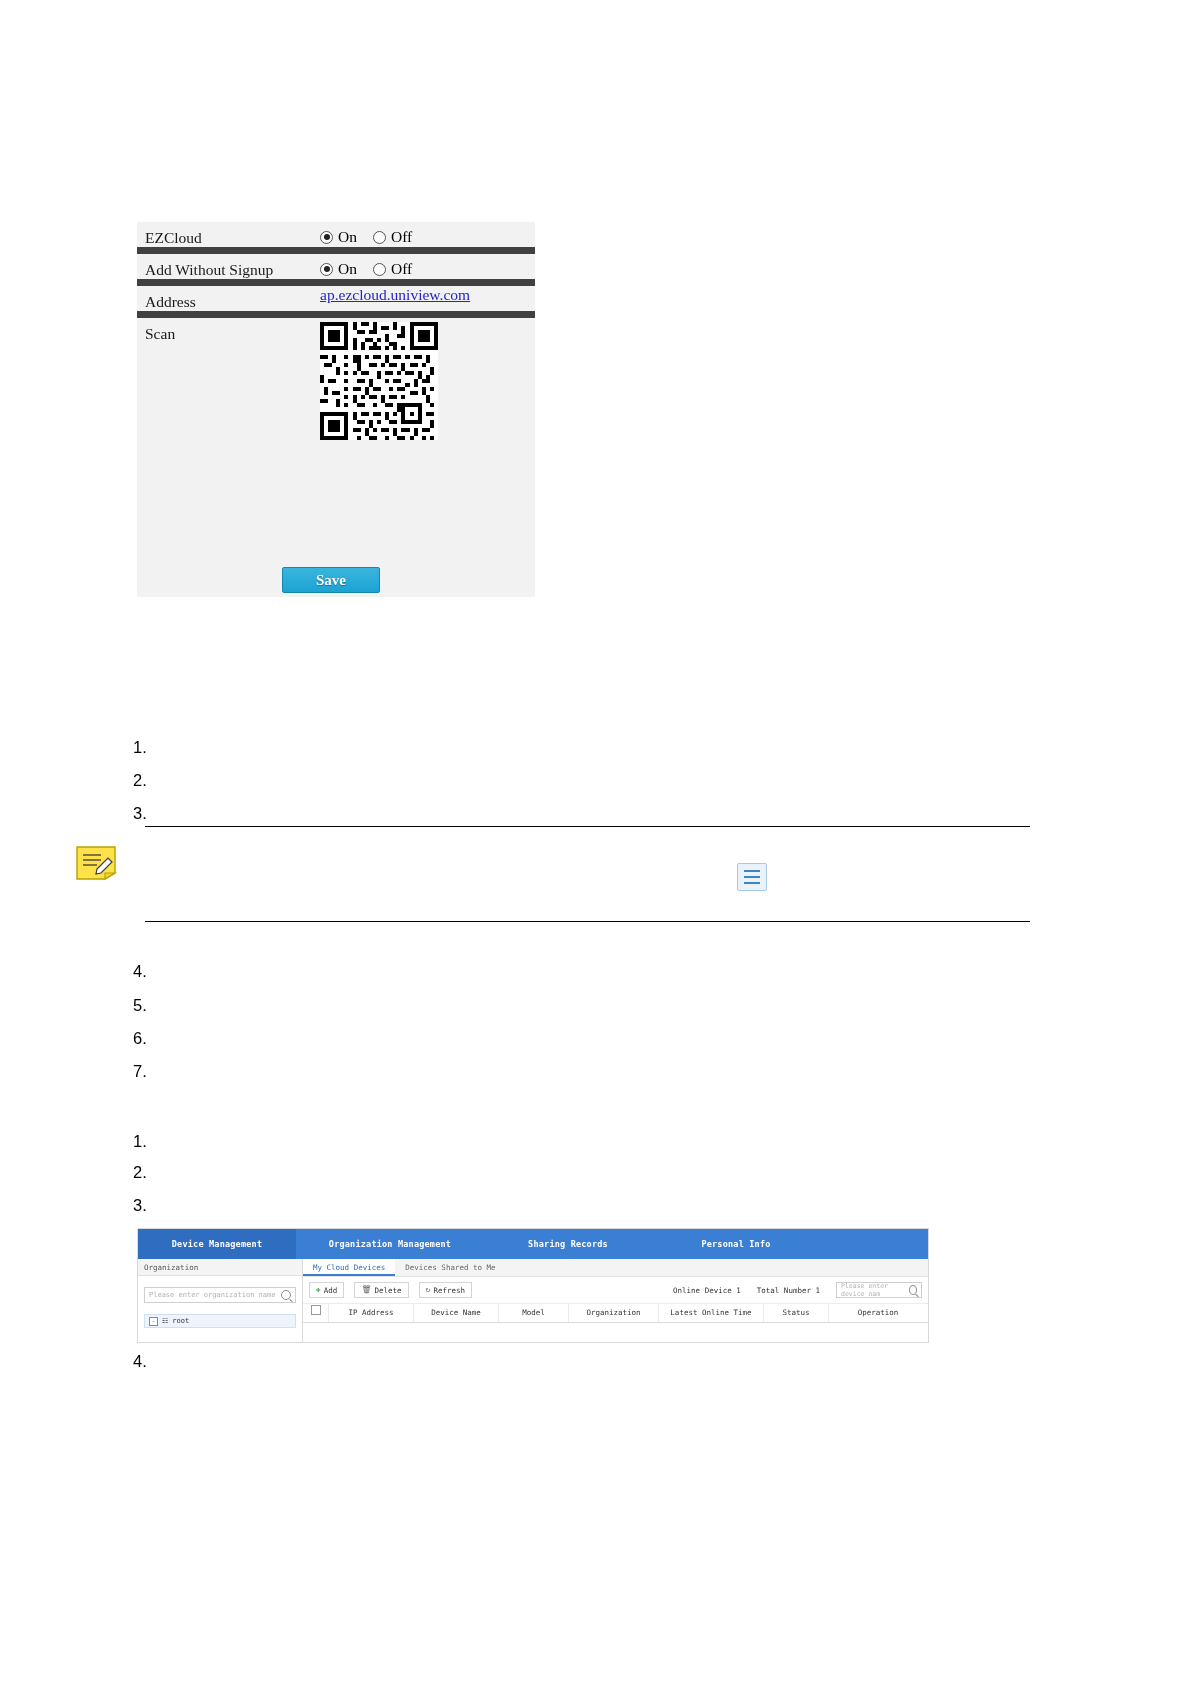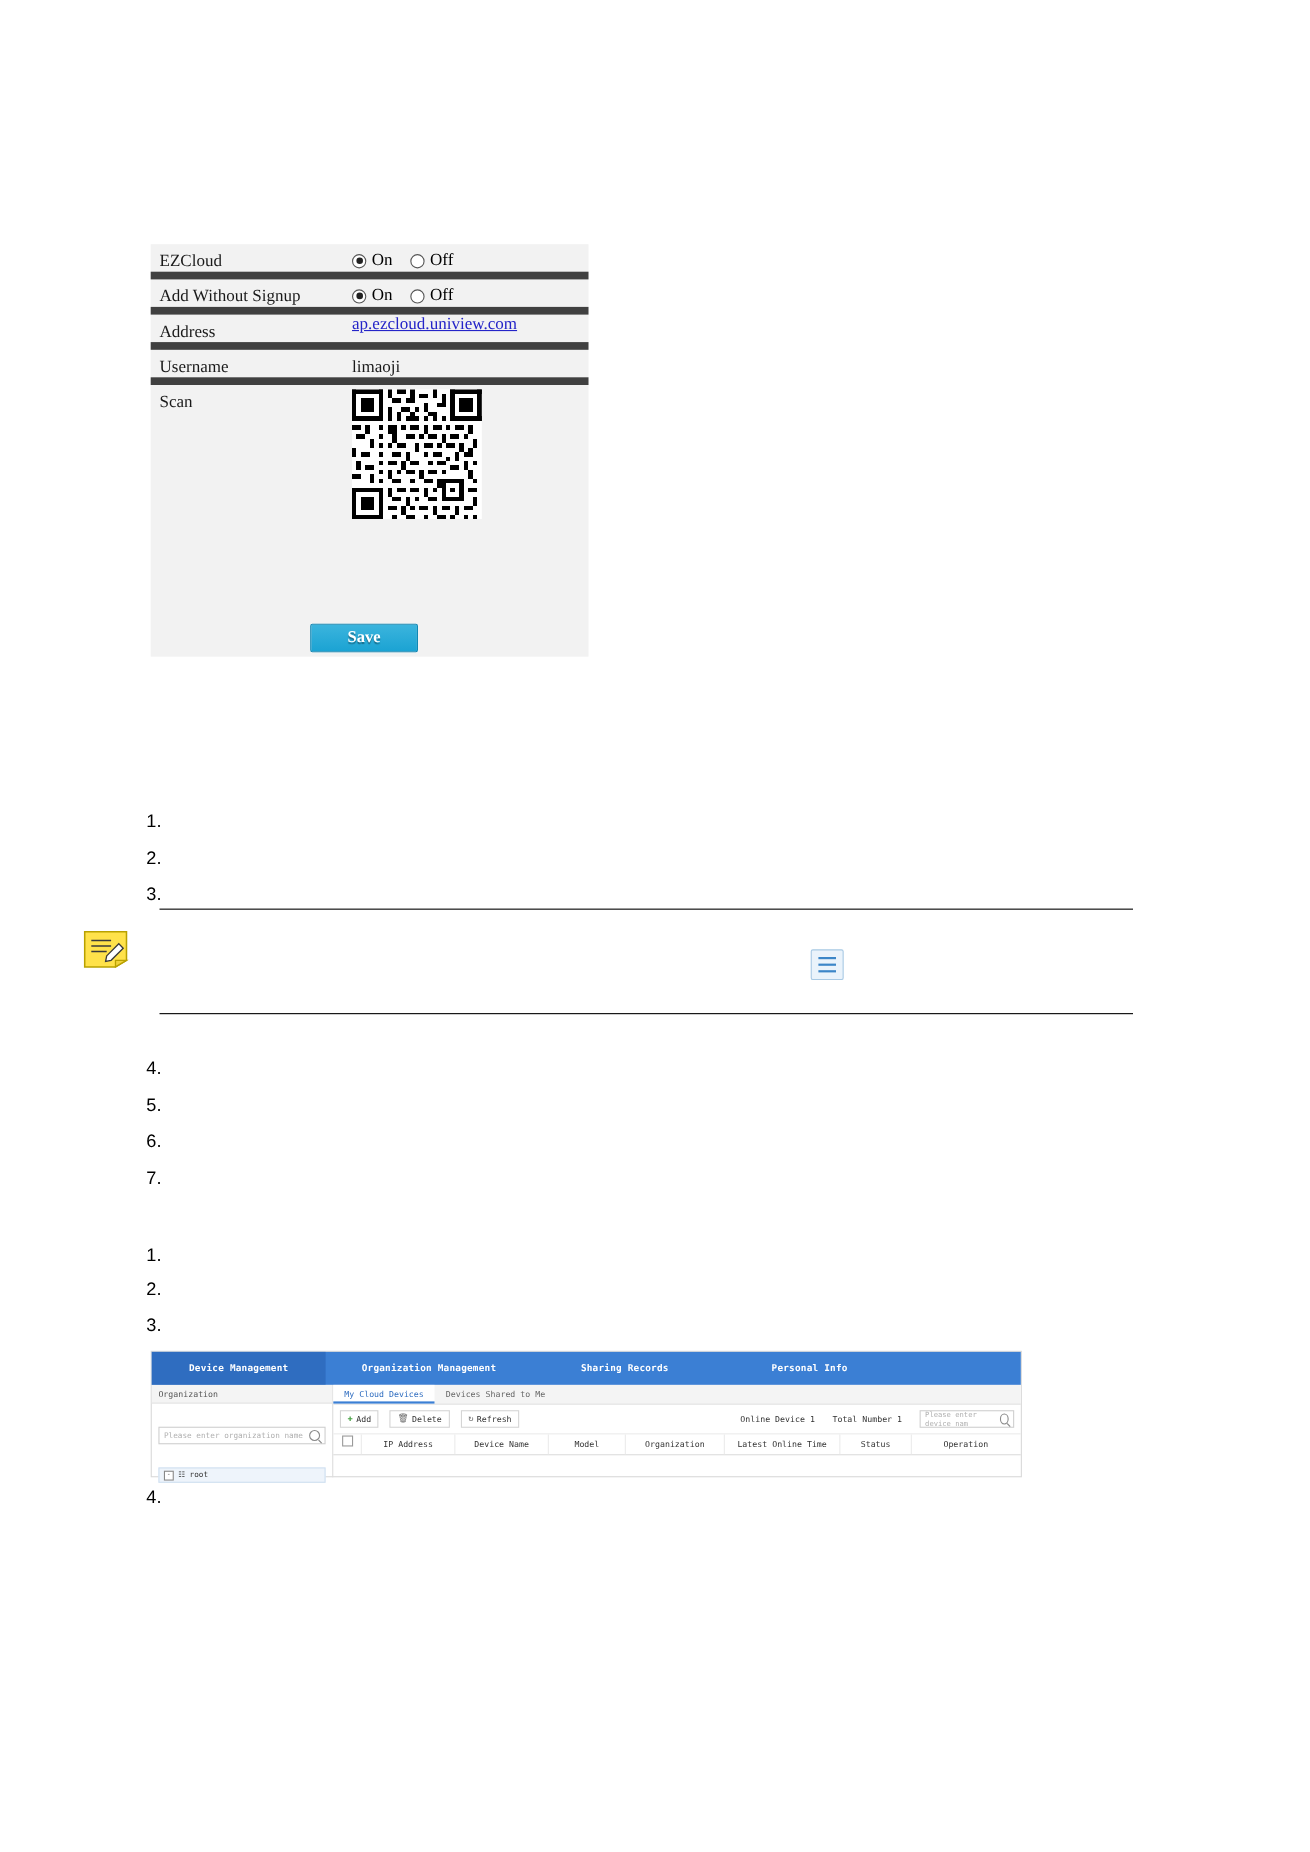--- a/index.html
+++ b/index.html
@@ -187,21 +187,21 @@
   .org-header {
     height: 17px;
     background: #f4f4f4;
     border-bottom: 1px solid #e3e3e3;
     font-size: 7.5px;
     color: #555;
     padding: 4px 0 0 6px;
     box-sizing: border-box;
   }
   .org-search {
-    margin: 21px 6px;
+    margin: 11px 6px;
     height: 16px;
     border: 1px solid #cfcfcf;
     background: #fff;
     display: flex;
     align-items: center;
     padding: 0 4px;
     box-sizing: border-box;
     justify-content: space-between;
   }
   .org-search span {
@@ -360,24 +360,20 @@
     </div>
   </div>
 
   <div class="ez-row">
     <div class="ez-label">Address</div>
     <a class="ez-link" href="#">ap.ezcloud.uniview.com</a>
   </div>
 
 
 
-  <div class="ez-row">
-    <div class="ez-label">Username</div>
-    <div class="ez-value">limaoji</div>
-  </div>
 
   <div class="ez-row-scan">
     <div class="ez-label">Scan</div>
     <svg class="qr" viewBox="0 0 29 29" shape-rendering="crispEdges">
       <rect width="29" height="29" fill="#ffffff"></rect>
       <g fill="#000000">
 
         <rect x="0" y="0" width="7" height="1"></rect>
           <rect x="0" y="6" width="7" height="1"></rect>
         <rect x="0" y="0" width="1" height="7"></rect>

